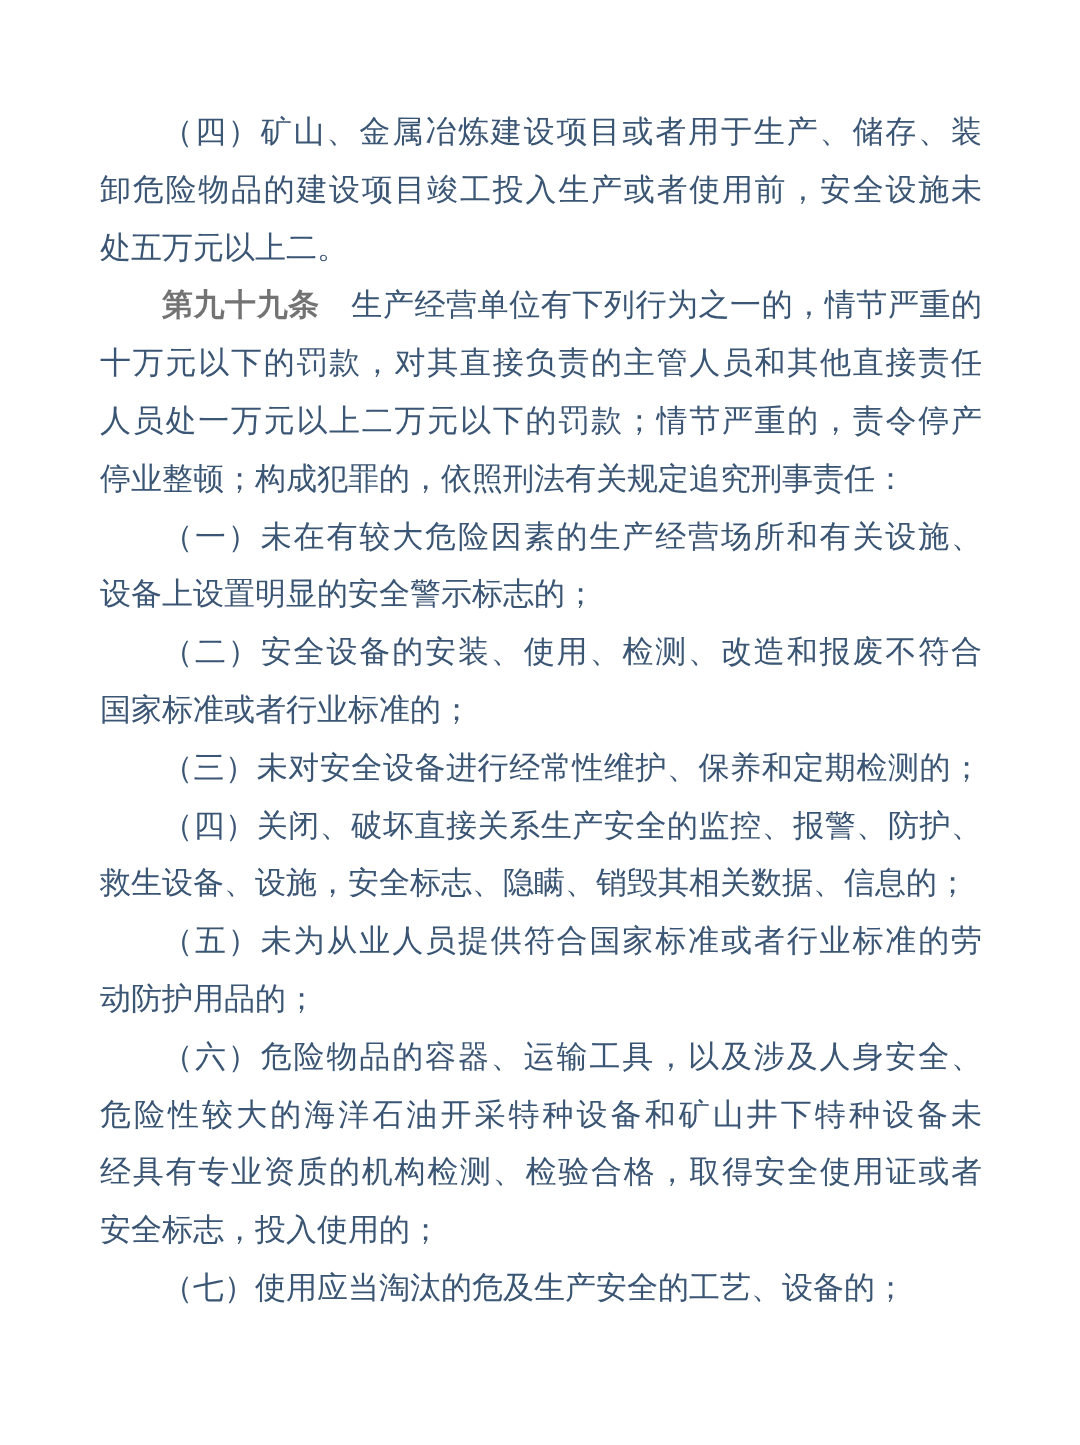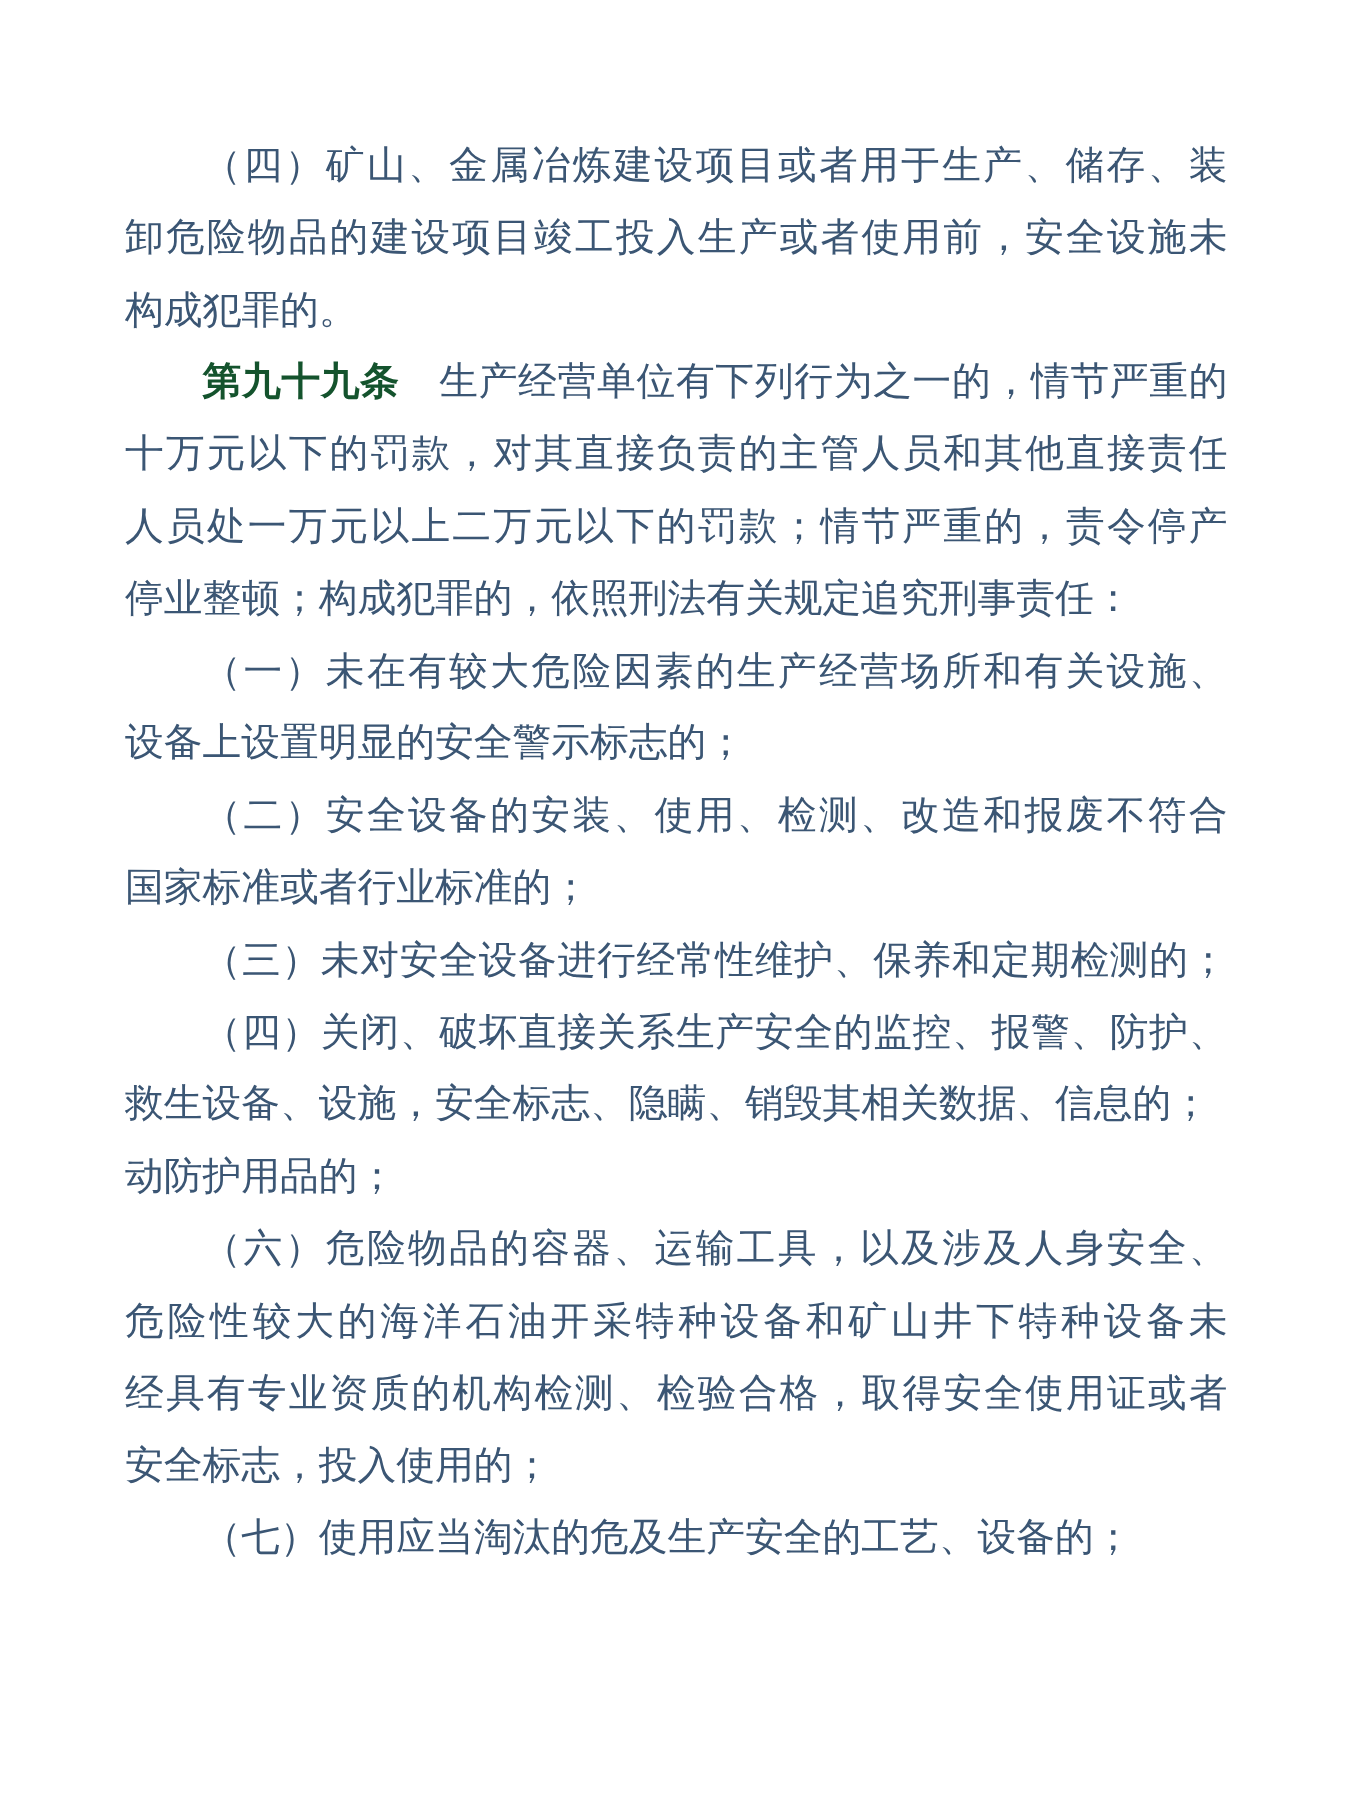--- a/index.html
+++ b/index.html
@@ -15,48 +15,49 @@
     color: #3b5674;
     overflow: hidden;
   }
   .ln {
     height: 57.8px;
     line-height: 57.8px;
     overflow: hidden;
   }
   .jst { text-align: justify; text-align-last: justify; }
   .ind { text-indent: 2em; }
-  .b   { font-weight: bold; color: #14532d; }
+  .b   { font-weight: bold; color: #737373; }
 </style>
 </head>
 <body>
 
 <div class="page">
 
   <div class="ln ind jst">（四）矿山、金属冶炼建设项目或者用于生产、储存、装</div>
   <div class="ln jst">卸危险物品的建设项目竣工投入生产或者使用前，安全设施未</div>
-  <div class="ln">构成犯罪的。</div>
+  <div class="ln">处五万元以上二。</div>
 
   <div class="ln ind jst"><span class="b">第九十九条</span><span>　生产经营单位有下列行为之一的，情节严重的</span></div>
 
   <div class="ln jst">十万元以下的罚款，对其直接负责的主管人员和其他直接责任</div>
   <div class="ln jst">人员处一万元以上二万元以下的罚款；情节严重的，责令停产</div>
   <div class="ln">停业整顿；构成犯罪的，依照刑法有关规定追究刑事责任：</div>
 
   <div class="ln ind jst">（一）未在有较大危险因素的生产经营场所和有关设施、</div>
   <div class="ln">设备上设置明显的安全警示标志的；</div>
 
   <div class="ln ind jst">（二）安全设备的安装、使用、检测、改造和报废不符合</div>
   <div class="ln">国家标准或者行业标准的；</div>
 
   <div class="ln ind jst">（三）未对安全设备进行经常性维护、保养和定期检测的；</div>
 
   <div class="ln ind jst">（四）关闭、破坏直接关系生产安全的监控、报警、防护、</div>
   <div class="ln">救生设备、设施，安全标志、隐瞒、销毁其相关数据、信息的；</div>
 
+  <div class="ln ind jst">（五）未为从业人员提供符合国家标准或者行业标准的劳</div>
   <div class="ln">动防护用品的；</div>
 
   <div class="ln ind jst">（六）危险物品的容器、运输工具，以及涉及人身安全、</div>
   <div class="ln jst">危险性较大的海洋石油开采特种设备和矿山井下特种设备未</div>
   <div class="ln jst">经具有专业资质的机构检测、检验合格，取得安全使用证或者</div>
   <div class="ln">安全标志，投入使用的；</div>
 
   <div class="ln ind">（七）使用应当淘汰的危及生产安全的工艺、设备的；</div>
 
 </div>

